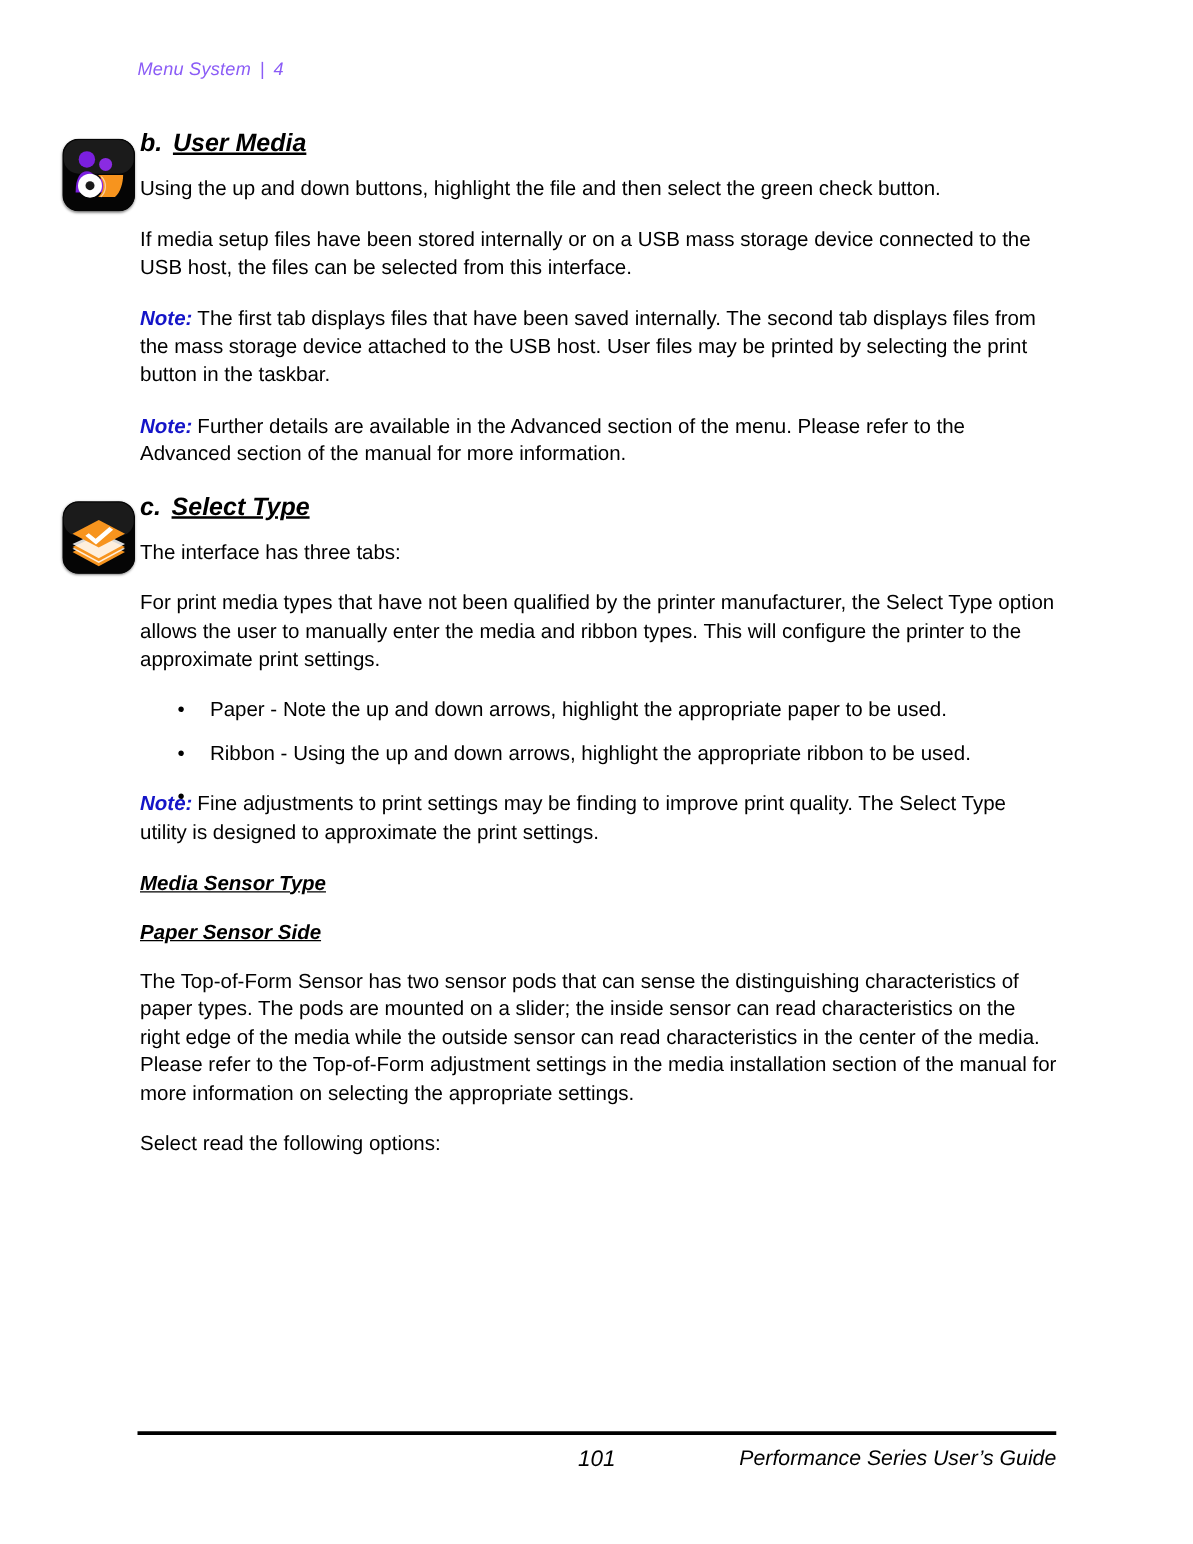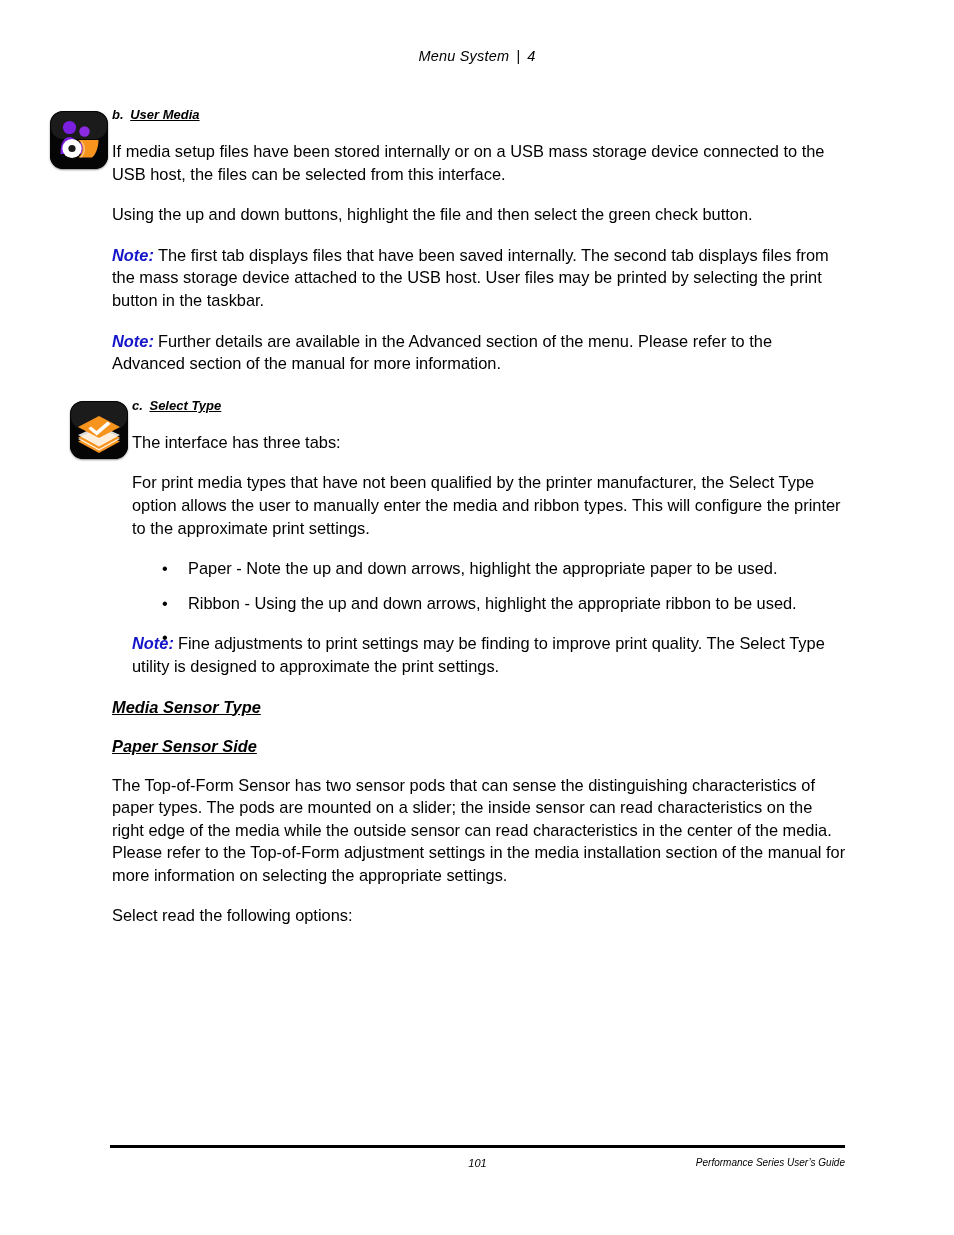--- a/index.html
+++ b/index.html
@@ -20,25 +20,25 @@
     position: absolute;
     inset: 0;
   }
 
   
   .page-header {
     position: absolute;
     left: 110px;
     right: 110px;
     top: 48px;
-    text-align: center;
+    text-align: left;
     font-style: italic;
     font-size: 14.5px;
     letter-spacing: .2px;
-    color: #000000;
+    color: #8b5cf6;
   }
   .page-header .sep {
     display: inline-block;
     padding: 0 7px;
   }
 
   
   .content {
     position: absolute;
     left: 112px;
@@ -50,21 +50,21 @@
     margin: 0 0 18px 0;
     font-size: 16.4px;
     line-height: 22.6px;
     color: #000;
     text-align: left;
   }
 
   
   .sec-head {
     margin: 0 0 14px 0;
-    font-size: 13px;
+    font-size: 20px;
     font-weight: bold;
     font-style: italic;
     line-height: 22px;
   }
   .sec-head .letter {
     text-decoration: none;
   }
   .sec-head .title {
     text-decoration: underline;
     padding-left: 3px;
@@ -118,21 +118,21 @@
   }
   ul.bullets li:last-child { margin-bottom: 0; }
   ul.bullets li .dot {
     position: absolute;
     left: 30px;
     top: 0;
     font-size: 16.4px;
     line-height: 22.6px;
   }
 
-  .gap-before { margin-top: 20px; margin-left: 20px; }
+  .gap-before { margin-top: 20px; }
 
   
   .page-footer {
     position: absolute;
     left: 110px;
     width: 735px;
     bottom: 0;
     height: 100px;
   }
   .footer-rule {
@@ -149,28 +149,28 @@
     left: 0;
     width: 735px;
     height: 22px;
   }
   .footer-page {
     position: absolute;
     left: 0;
     width: 735px;
     text-align: center;
     font-style: italic;
-    font-size: 11px;
+    font-size: 18px;
   }
   .footer-title {
     position: absolute;
     right: 0;
     text-align: right;
     font-style: italic;
-    font-size: 10px;
+    font-size: 17px;
   }
 </style>
 </head>
 <body>
 
 <div class="page">
 
   <div class="page-header">
     <span>Menu System</span><span class="sep">|</span><span>4</span>
   </div>
@@ -196,22 +196,22 @@
           <path d="M28.5 29 C41 29 46.5 29 48.5 29 C48.5 35 46.5 43 42 46.5 L28.5 46.5 C33.5 42.5 34.5 34 28.5 29 Z" fill="#f7941e"></path>
           <path d="M30.5 46.5 C35 43 36 35 31 30.2" fill="none" stroke="#ffffff" stroke-width="1.1" opacity="0.55"></path>
         </svg>
       </div>
 
       <div class="sec-head">
         <span class="letter">b.</span>
         <span class="title">User Media</span>
       </div>
 
+      <p class="body">Using the up and down buttons, highlight the file and then select the green check button.</p>
       <p class="body">If media setup files have been stored internally or on a USB mass storage device connected to the USB host, the files can be selected from this interface.</p>
-      <p class="body">Using the up and down buttons, highlight the file and then select the green check button.</p>
 
       <p class="note"><span class="note-label">Note:</span><span>The first tab displays files that have been saved internally. The second tab displays files from the mass storage device attached to the USB host. User files may be printed by selecting the print button in the taskbar.</span></p>
 
       <p class="note"><span class="note-label">Note:</span><span>Further details are available in the Advanced section of the menu. Please refer to the Advanced section of the manual for more information.</span></p>
     </div>
 
     <div class="block gap-before">
 
       <div class="doc-icon" style="top:6px;">
         <svg width="58" height="58" viewBox="0 0 58 58" aria-hidden="true">

